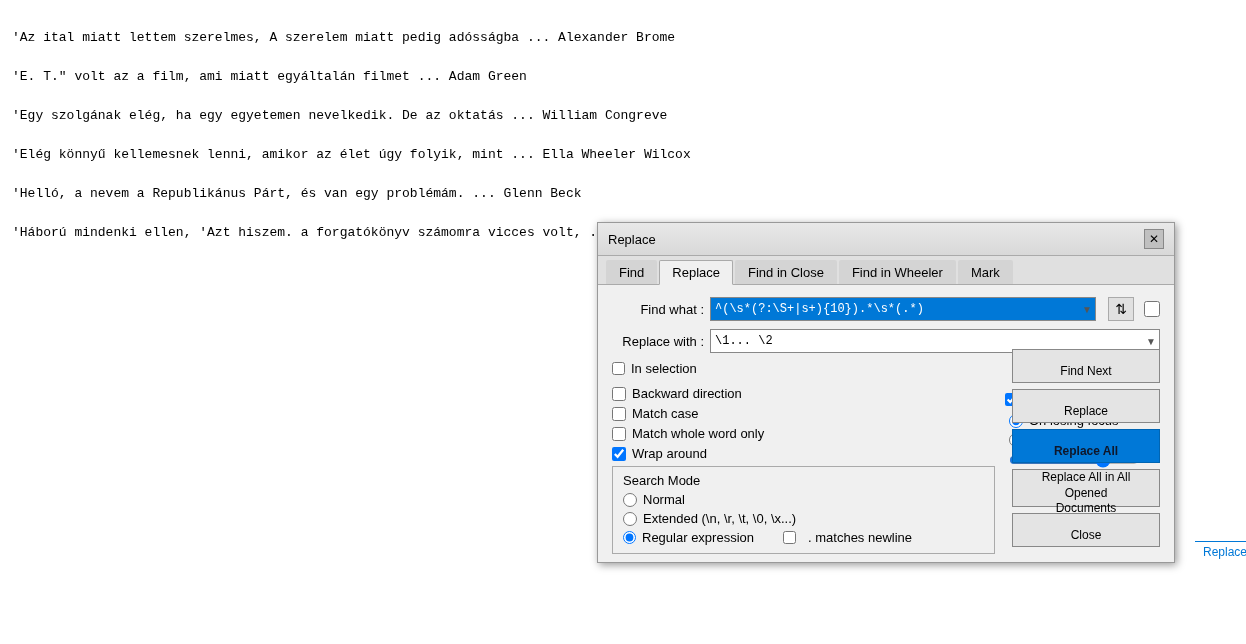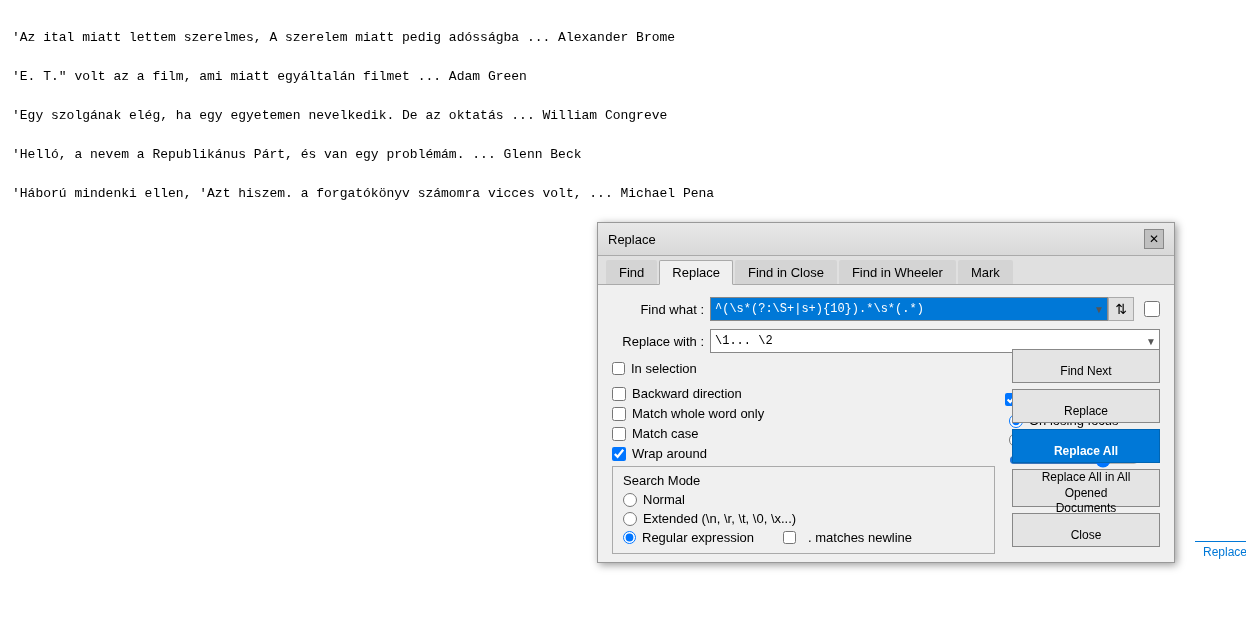--- a/index.html
+++ b/index.html
@@ -115,21 +115,21 @@
     }
     .field-label {
       text-align: right;
       width: 92px;
       flex-shrink: 0;
       font-size: 13px;
     }
     .field-input-container {
       flex: 1;
       display: flex;
-      gap: 0;
+      gap: 12px;
     }
     .select-wrapper {
       flex: 1;
       position: relative;
       display: flex;
       align-items: center;
     }
     .select-wrapper select {
       width: 100%;
       height: 24px;
@@ -176,21 +176,21 @@
       border: 1px solid #888;
       background: #e4e4e4;
       cursor: pointer;
       font-size: 12px;
       padding: 14px 8px;
       text-align: center;
       white-space: nowrap;
     }
     .btn.primary {
       background: #0078d7;
-      color: #ffffff;
+      color: #0f172a;
       border: 1px solid #0065b3;
       font-weight: bold;
     }
     .btn-replace-all-docs {
       height: 38px;
       border: 1px solid #888;
       background: #e4e4e4;
       cursor: pointer;
       font-size: 12px;
       padding: 0 8px;
@@ -307,20 +307,21 @@
       font-size: 13px;
     }
   </style>
 </head>
 <body>
 
 <div class="editor-area">
 <span style="display: block;">'Az ital miatt lettem szerelmes, A szerelem miatt pedig adósságba ... Alexander Brome</span>
 <span style="display: block;">'E. T." volt az a film, ami miatt egyáltalán filmet ... Adam Green</span>
 <span style="display: block;">'Egy szolgának elég, ha egy egyetemen nevelkedik. De az oktatás ... William Congreve</span>
+<span style="display: block;">'Elég könnyű kellemesnek lenni, amikor az élet úgy folyik, mint ... Ella Wheeler Wilcox</span>
 <span style="display: block;">'Helló, a nevem a Republikánus Párt, és van egy problémám. ... Glenn Beck</span>
 <span style="display: block;">'Háború mindenki ellen, 'Azt hiszem. a forgatókönyv számomra vicces volt, ... Michael Pena</span>
 </div>
 
 <div class="dialog-overlay">
   <div class="dialog">
 
     <div class="dialog-titlebar">
       <span class="dialog-title">Replace</span>
       <div class="dialog-close-btn">✕</div>
@@ -379,25 +380,25 @@
 
       <div class="options-area">
 
         <div class="options-left">
           <div class="checkbox-row">
             <input type="checkbox" style="">
             <span>Backward direction</span>
           </div>
           <div class="checkbox-row">
             <input type="checkbox" style="">
-            <span>Match whole word only</span>
+            <span>Match case</span>
           </div>
           <div class="checkbox-row">
             <input type="checkbox" style="">
-            <span>Match case</span>
+            <span>Match whole word only</span>
           </div>
           <div class="checkbox-row">
             <input type="checkbox" checked="" style="">
             <span>Wrap around</span>
           </div>
 
           <div class="search-mode-box">
             <div class="search-mode-label">Search Mode</div>
             <div class="radio-row">
               <input type="radio" name="searchmode" style="">

